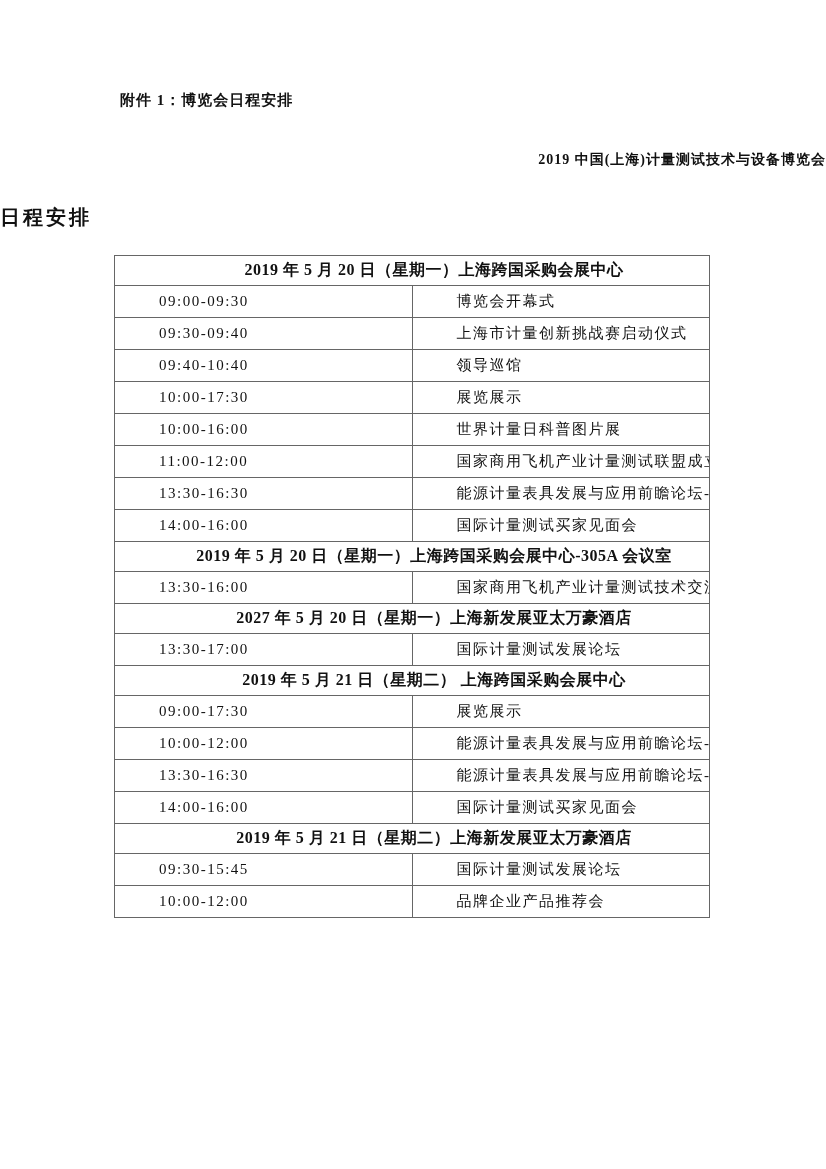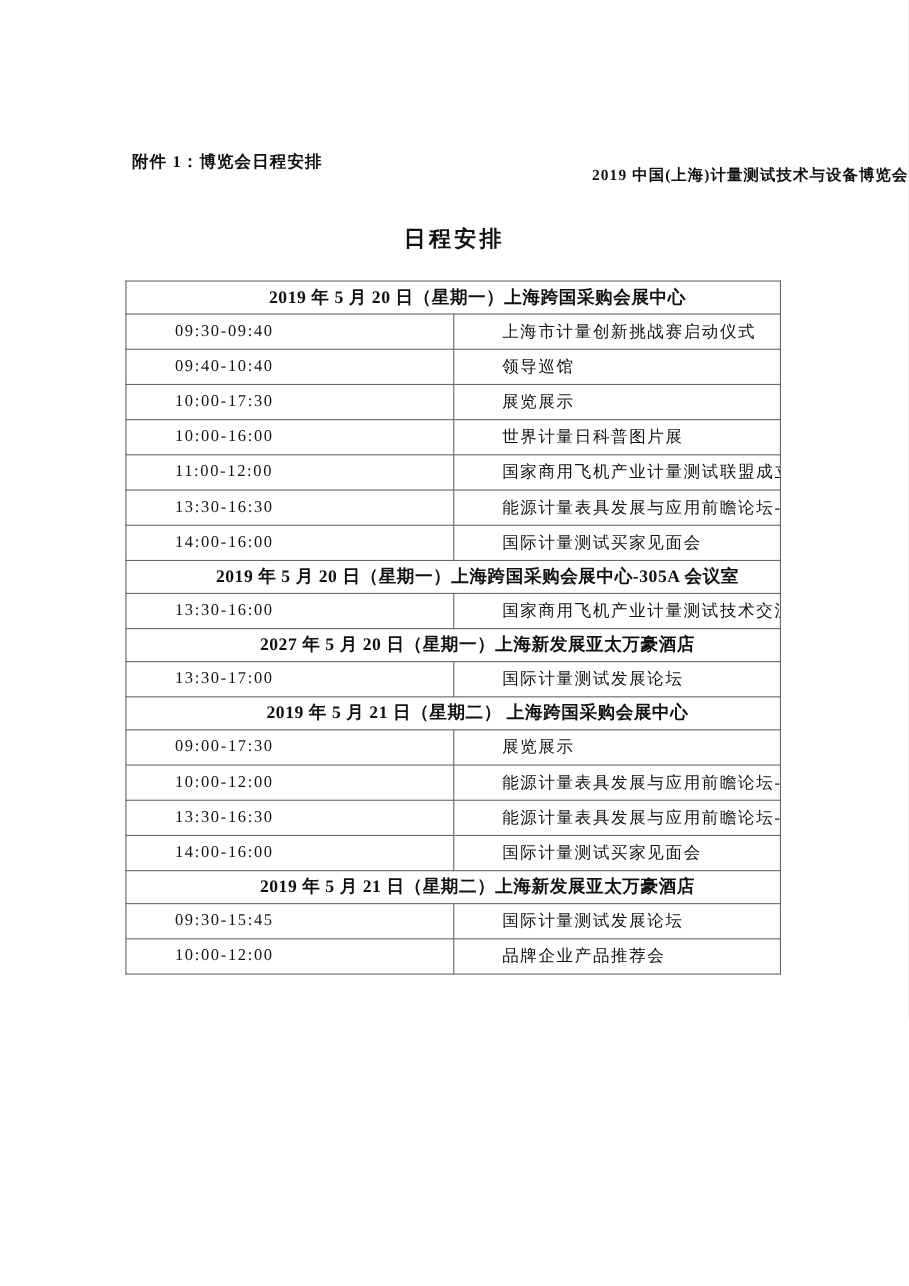--- a/index.html
+++ b/index.html
@@ -15,35 +15,34 @@
     background: #ffffff;
     overflow: hidden;
   }
   .attachment-label {
     position: absolute;
     left: 120px; top: 91px;
     font-size: 15px;
     font-weight: bold;
     letter-spacing: 1px;
     white-space: nowrap;
-    margin-top: 47px;
   }
   .doc-title {
     position: absolute;
     left: 0; right: 0; top: 151px;
     text-align: right;
     font-size: 14px;
     font-weight: bold;
     letter-spacing: 1px;
     white-space: nowrap;
   }
   .doc-subtitle {
     position: absolute;
     left: 0; right: 0; top: 204px;
-    text-align: center;
+    text-align: left;
     font-size: 20px;
     font-weight: bold;
     letter-spacing: 3px;
     white-space: nowrap;
   }
   table.schedule {
     position: absolute;
     left: 114px; top: 255px;
     width: 596px;
     border-collapse: collapse;
@@ -86,20 +85,24 @@
 
   <div class="doc-title">2019 中国(上海)计量测试技术与设备博览会</div>
 
   <div class="doc-subtitle">日程安排</div>
 
   <table class="schedule">
     <tbody>
 
       <tr>
         <td colspan="2" class="cell-section-header">2019 年 5 月 20 日（星期一）上海跨国采购会展中心</td>
+      </tr>
+      <tr>
+        <td class="cell-time">09:00-09:30</td>
+        <td class="cell-event">博览会开幕式</td>
       </tr>
       <tr>
         <td class="cell-time">09:30-09:40</td>
         <td class="cell-event">上海市计量创新挑战赛启动仪式</td>
       </tr>
       <tr>
         <td class="cell-time">09:40-10:40</td>
         <td class="cell-event">领导巡馆</td>
       </tr>
       <tr>

